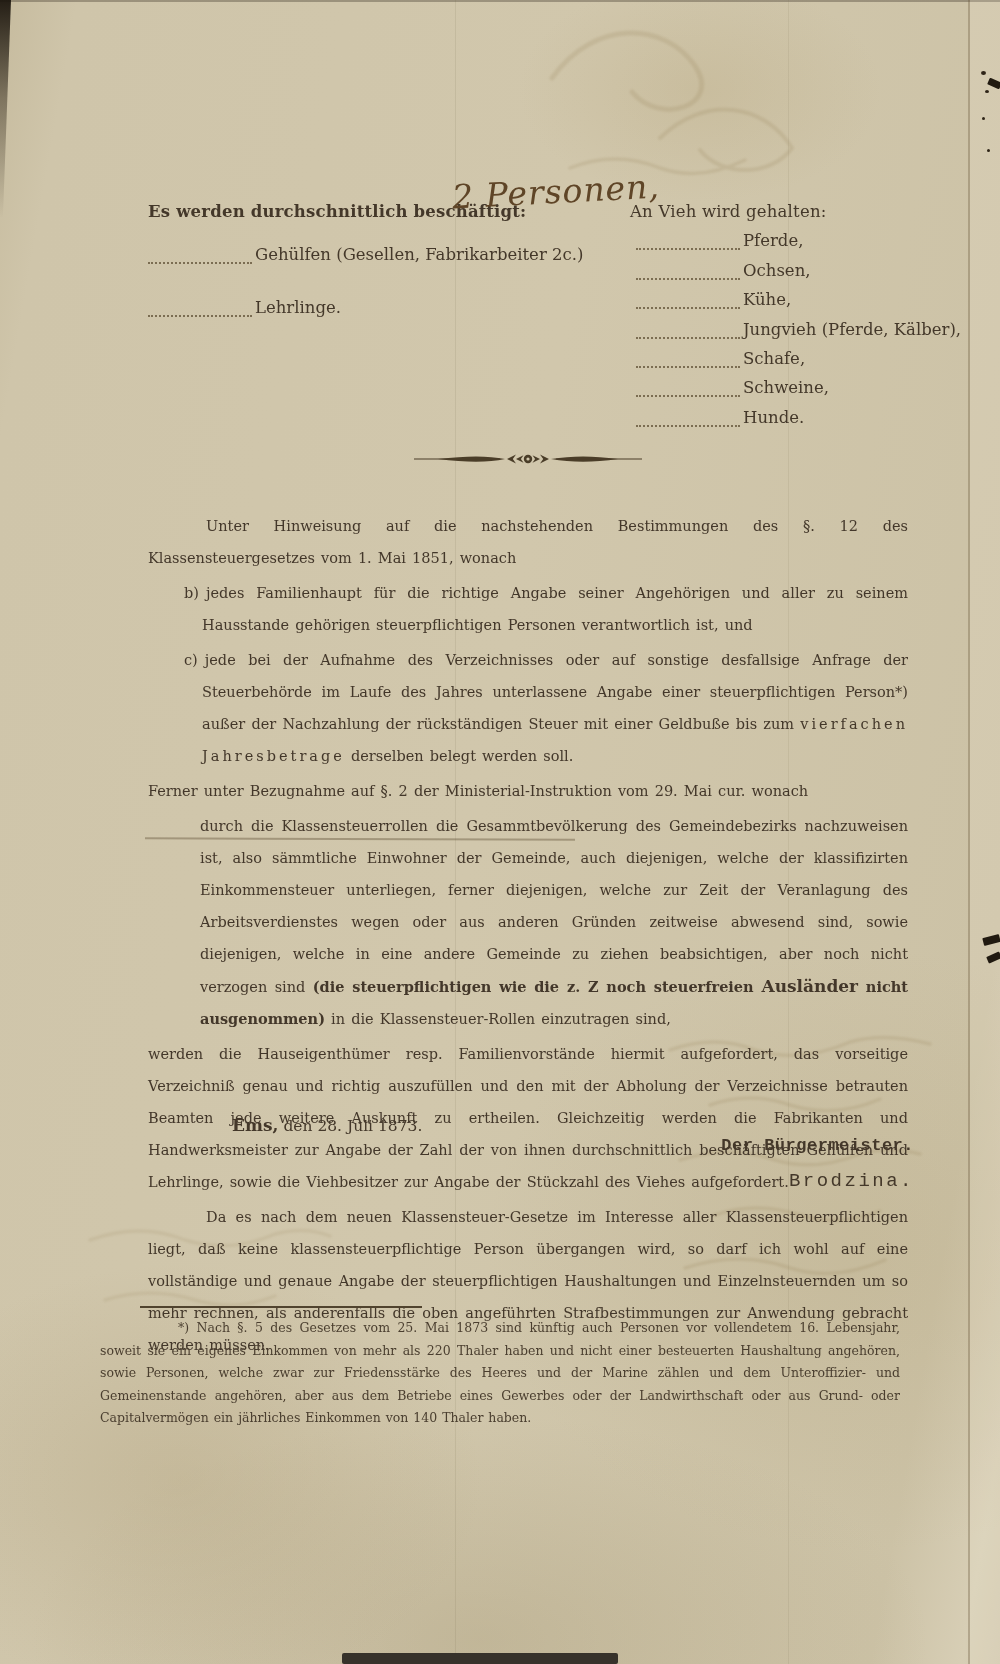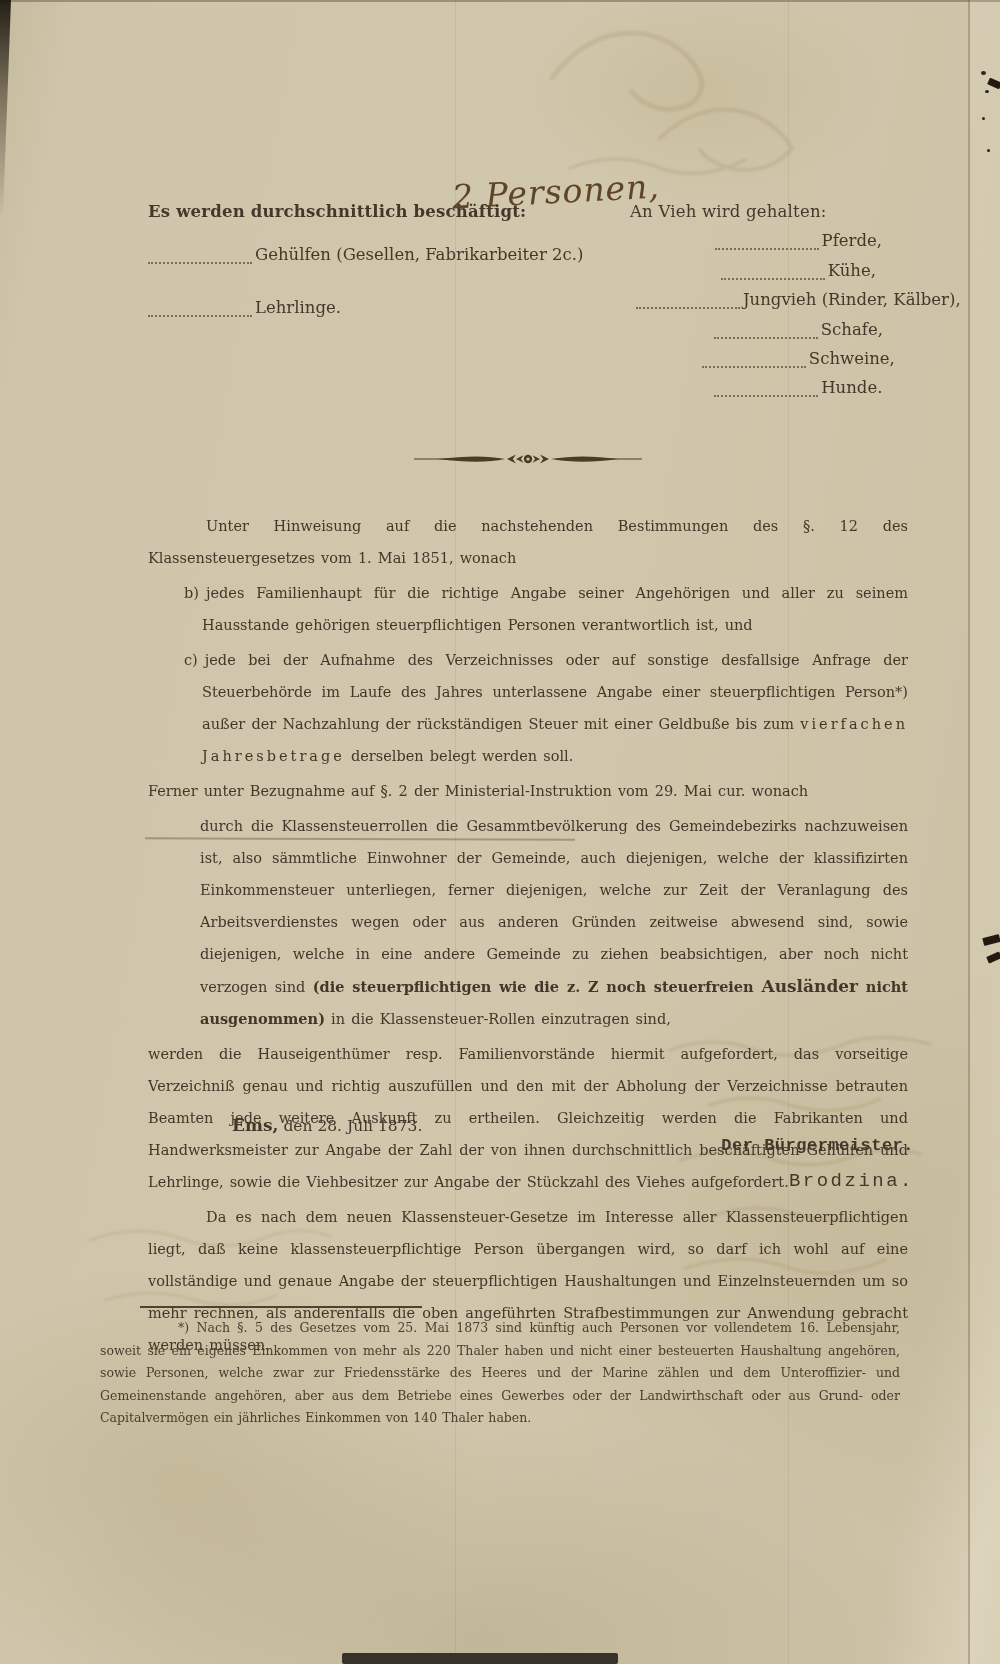--- a/index.html
+++ b/index.html
@@ -53,21 +53,21 @@
     font-size:33px; font-style:italic; color:#5f4527;
     transform:rotate(-3deg); letter-spacing:1px; white-space:nowrap;
   }
   .form-line-right { position:absolute; left:630px; top:202px; font-size:16.5px; letter-spacing:0.2px; }
 
   .fill-row { display:flex; align-items:flex-end; font-size:16.5px; }
   .dots { width:104px; height:15px; border-bottom:2px dotted #7b6d52; margin-right:3px; }
   .emp-row-1 { position:absolute; left:148px; top:245px; }
   .emp-row-2 { position:absolute; left:148px; top:298px; }
   .livestock { position:absolute; left:636px; top:221px; }
-  .livestock .fill-row { height:29.4px;justify-content:center; }
+  .livestock .fill-row { height:29.4px; }
 
   
   .ornament { position:absolute; left:412px; top:450px; }
 
   
   .body-text {
     position:absolute; left:148px; top:510px; width:760px;
     font-size:14.5px; line-height:32px; text-align:justify;
     word-spacing:1.5px; color:#43372a;
   }
@@ -146,25 +146,29 @@
     <span>Lehrlinge.</span>
   </div>
 
   <div class="livestock">
     <div class="fill-row">
       <span class="dots"></span>
       <span>Pferde,</span>
     </div>
     <div class="fill-row">
       <span class="dots"></span>
+      <span>Ochsen,</span>
+    </div>
+    <div class="fill-row">
+      <span class="dots"></span>
       <span>Kühe,</span>
     </div>
     <div class="fill-row">
       <span class="dots"></span>
-      <span>Jungvieh (Rinder, Kälber),</span>
+      <span>Jungvieh (Pferde, Kälber),</span>
     </div>
     <div class="fill-row">
       <span class="dots"></span>
       <span>Schafe,</span>
     </div>
     <div class="fill-row">
       <span class="dots"></span>
       <span>Schweine,</span>
     </div>
     <div class="fill-row">

